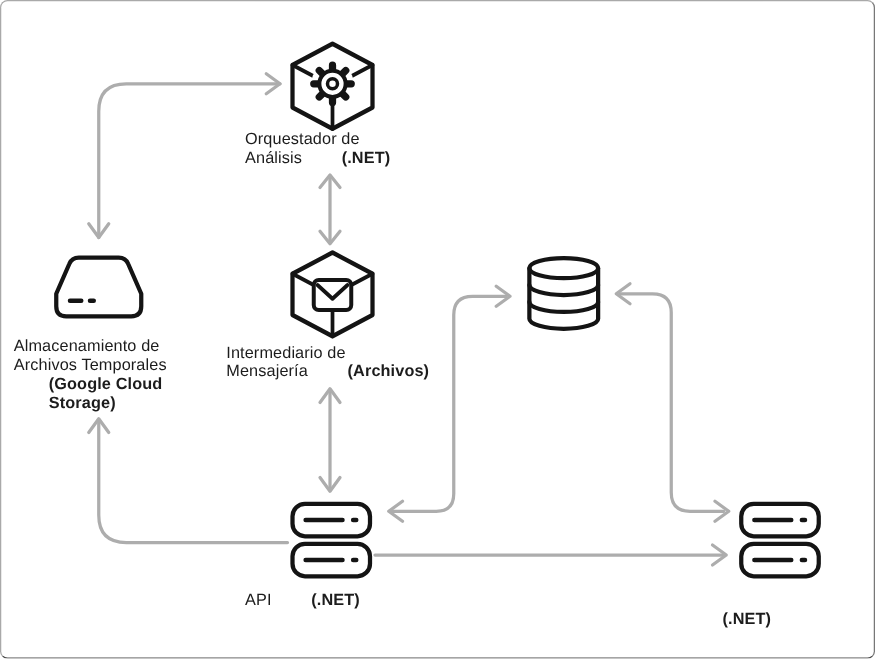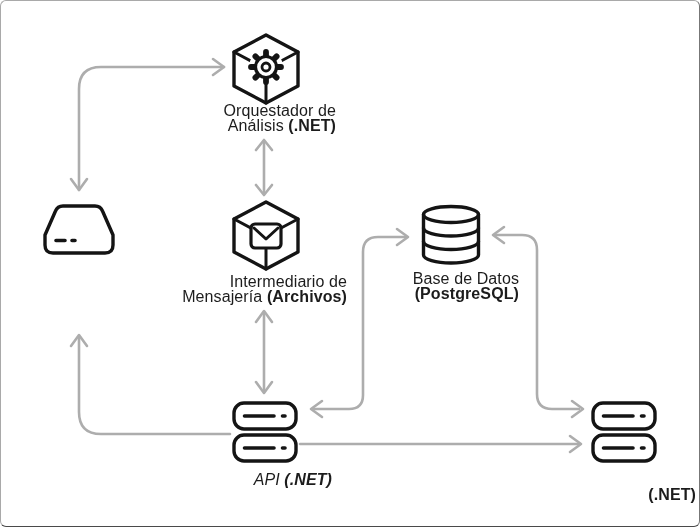--- a/index.html
+++ b/index.html
@@ -6,24 +6,24 @@
   #canvas{
     position:relative;width:700px;height:527px;box-sizing:border-box;
     background:#ffffff;overflow:hidden;
     border:1px solid #a9a9a9;border-right-color:#777;border-bottom-color:#4a4a4a;
     border-radius:6px;
     font-family:"Liberation Sans","DejaVu Sans",sans-serif;
   }
   .layer{position:absolute;left:0;top:0;}
   .node-icon{position:absolute;}
   .node-label{
-    position:absolute;text-align:right;color:#1c1c1c;
-    font-size:16px;line-height:15px;letter-spacing:0.1px;
+    position:absolute;text-align:left;color:#1c1c1c;
+    font-size:13px;line-height:15px;letter-spacing:0.1px;
   }
-  .node-label b{font-weight:700;}
+  .node-label b{font-weight:700;margin-left:28px;}
   .edge{stroke:#adadad;stroke-width:2.6;fill:none;stroke-linecap:round;stroke-linejoin:round;}
   .ic{stroke:#141414;fill:none;stroke-linecap:round;stroke-linejoin:round;}
 </style>
 </head>
 <body>
 
 <div id="canvas">
 
   <svg class="layer" width="700" height="527">
 
@@ -80,50 +80,52 @@
   </svg>
   <div class="node-label" style="left:195px;top:102px;width:140px;">
     <span>Orquestador de</span><br>
     <span>Análisis </span><b>(.NET)</b>
   </div>
 
   <svg class="node-icon" style="left:38px;top:200px;" width="80" height="56" viewBox="0 0 80 56">
     <path class="ic" stroke-width="3.4" d="M 6 34 L 16.5 10 Q 18.5 5 24 5 L 56 5 Q 61.5 5 63.5 10 L 74 34 L 74 44 Q 74 52 66 52 L 14 52 Q 6 52 6 44 Z"></path>
     <path class="ic" stroke-width="3.6" d="M 17 39.5 L 26 39.5 M 33 39.5 L 36 39.5"></path>
   </svg>
+  <div class="node-label" style="left:10px;top:268px;width:148px;">
+    <span>Almacenamiento de</span><br>
+    <span>Archivos Temporales</span><br>
+    <b>(Google Cloud</b><br>
+    <b>Storage)</b>
+  </div>
 
   <svg class="node-icon" style="left:229px;top:197px;" width="72" height="74" viewBox="0 0 72 74">
     <path class="ic" stroke-width="3.4" d="M 36 4 L 68 21 L 68 54 L 36 71 L 4 54 L 4 21 Z"></path>
     <path class="ic" stroke-width="3" d="M 4 21 L 36 38 M 68 21 L 36 38 M 36 38 L 36 71"></path>
     <rect x="21" y="26" width="30" height="24" rx="4" fill="#ffffff" stroke="#141414" stroke-width="3.2" stroke-linejoin="round"></rect>
     <path class="ic" stroke-width="3" d="M 24 30 L 36 41 L 48 30"></path>
   </svg>
   <div class="node-label" style="left:180px;top:273px;width:166px;">
     <span>Intermediario de</span><br>
     <span>Mensajería </span><b>(Archivos)</b>
   </div>
 
   <svg class="node-icon" style="left:417px;top:202px;" width="66" height="64" viewBox="0 0 66 64">
     <ellipse class="ic" stroke-width="3.4" cx="33" cy="11.5" rx="27.5" ry="8"></ellipse>
     <path class="ic" stroke-width="3.4" d="M 5.5 11.5 L 5.5 52 A 27.5 8 0 0 0 60.5 52 L 60.5 11.5"></path>
     <path class="ic" stroke-width="3.4" d="M 5.5 25 A 27.5 8 0 0 0 60.5 25"></path>
     <path class="ic" stroke-width="3.4" d="M 5.5 38.5 A 27.5 8 0 0 0 60.5 38.5"></path>
   </svg>
-  <div class="node-label" style="left:382px;top:270px;width:136px;">
-    <span>Base de Datos</span><br>
-    <b>(PostgreSQL)</b>
-  </div>
 
   <svg class="node-icon" style="left:230px;top:399px;" width="68" height="64" viewBox="0 0 68 64">
     <rect class="ic" stroke-width="3.4" x="3" y="3" width="62" height="26" rx="10"></rect>
     <path class="ic" stroke-width="3.6" d="M 13.5 16 L 43 16 M 51.5 16 L 54 16"></path>
     <rect class="ic" stroke-width="3.4" x="3" y="35" width="62" height="26" rx="10"></rect>
     <path class="ic" stroke-width="3.6" d="M 13.5 48 L 43 48 M 51.5 48 L 54 48"></path>
   </svg>
-  <div class="node-label" style="left:195px;top:471px;width:136px;font-style:italic;">
+  <div class="node-label" style="left:195px;top:471px;width:136px;">
     <span>API </span><b>(.NET)</b>
   </div>
 
   <svg class="node-icon" style="left:589px;top:399px;" width="68" height="64" viewBox="0 0 68 64">
     <rect class="ic" stroke-width="3.4" x="3" y="3" width="62" height="26" rx="10"></rect>
     <path class="ic" stroke-width="3.6" d="M 13.5 16 L 43 16 M 51.5 16 L 54 16"></path>
     <rect class="ic" stroke-width="3.4" x="3" y="35" width="62" height="26" rx="10"></rect>
     <path class="ic" stroke-width="3.6" d="M 13.5 48 L 43 48 M 51.5 48 L 54 48"></path>
   </svg>
   <div class="node-label" style="left:549px;top:471px;width:146px;">

